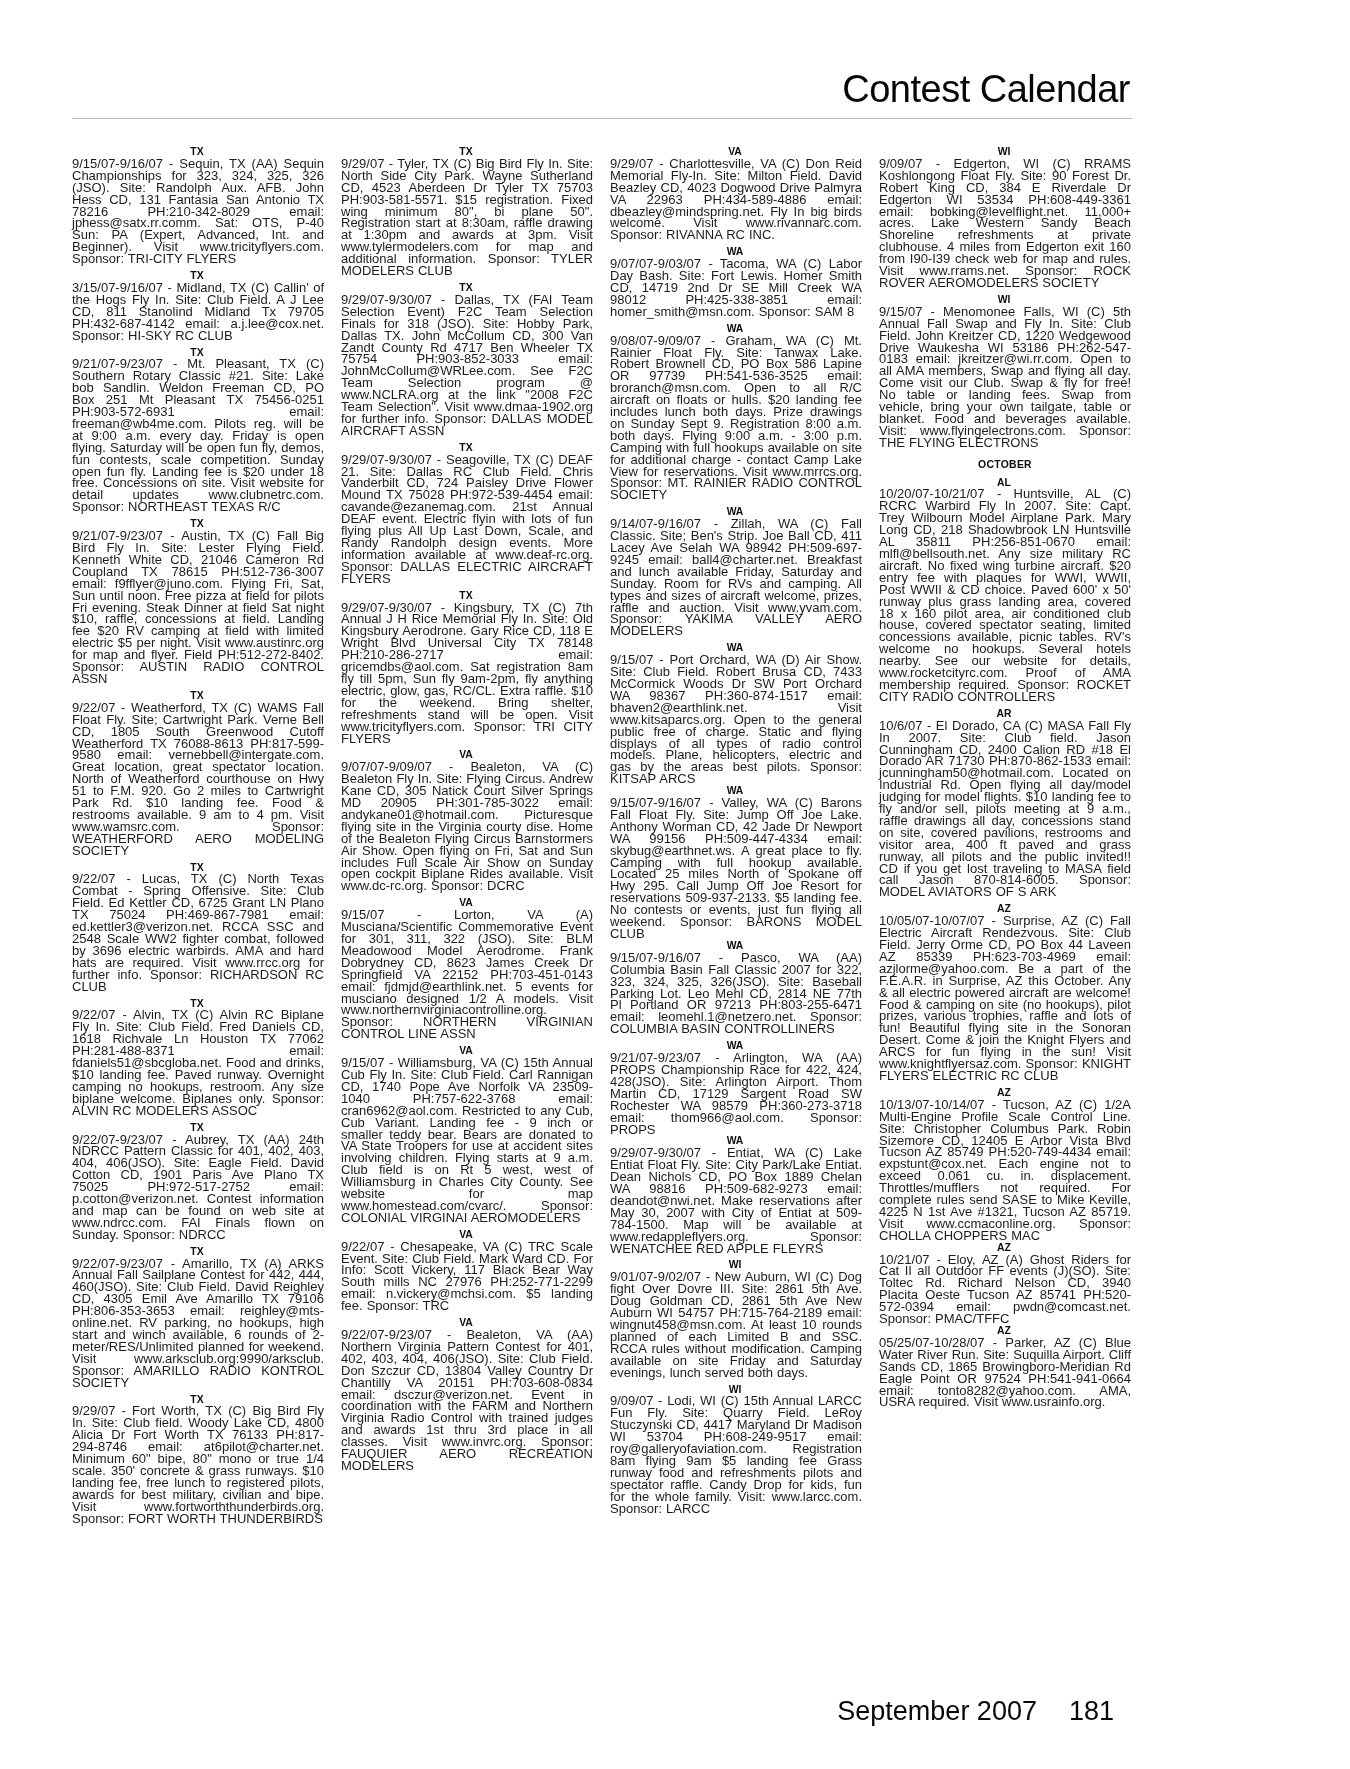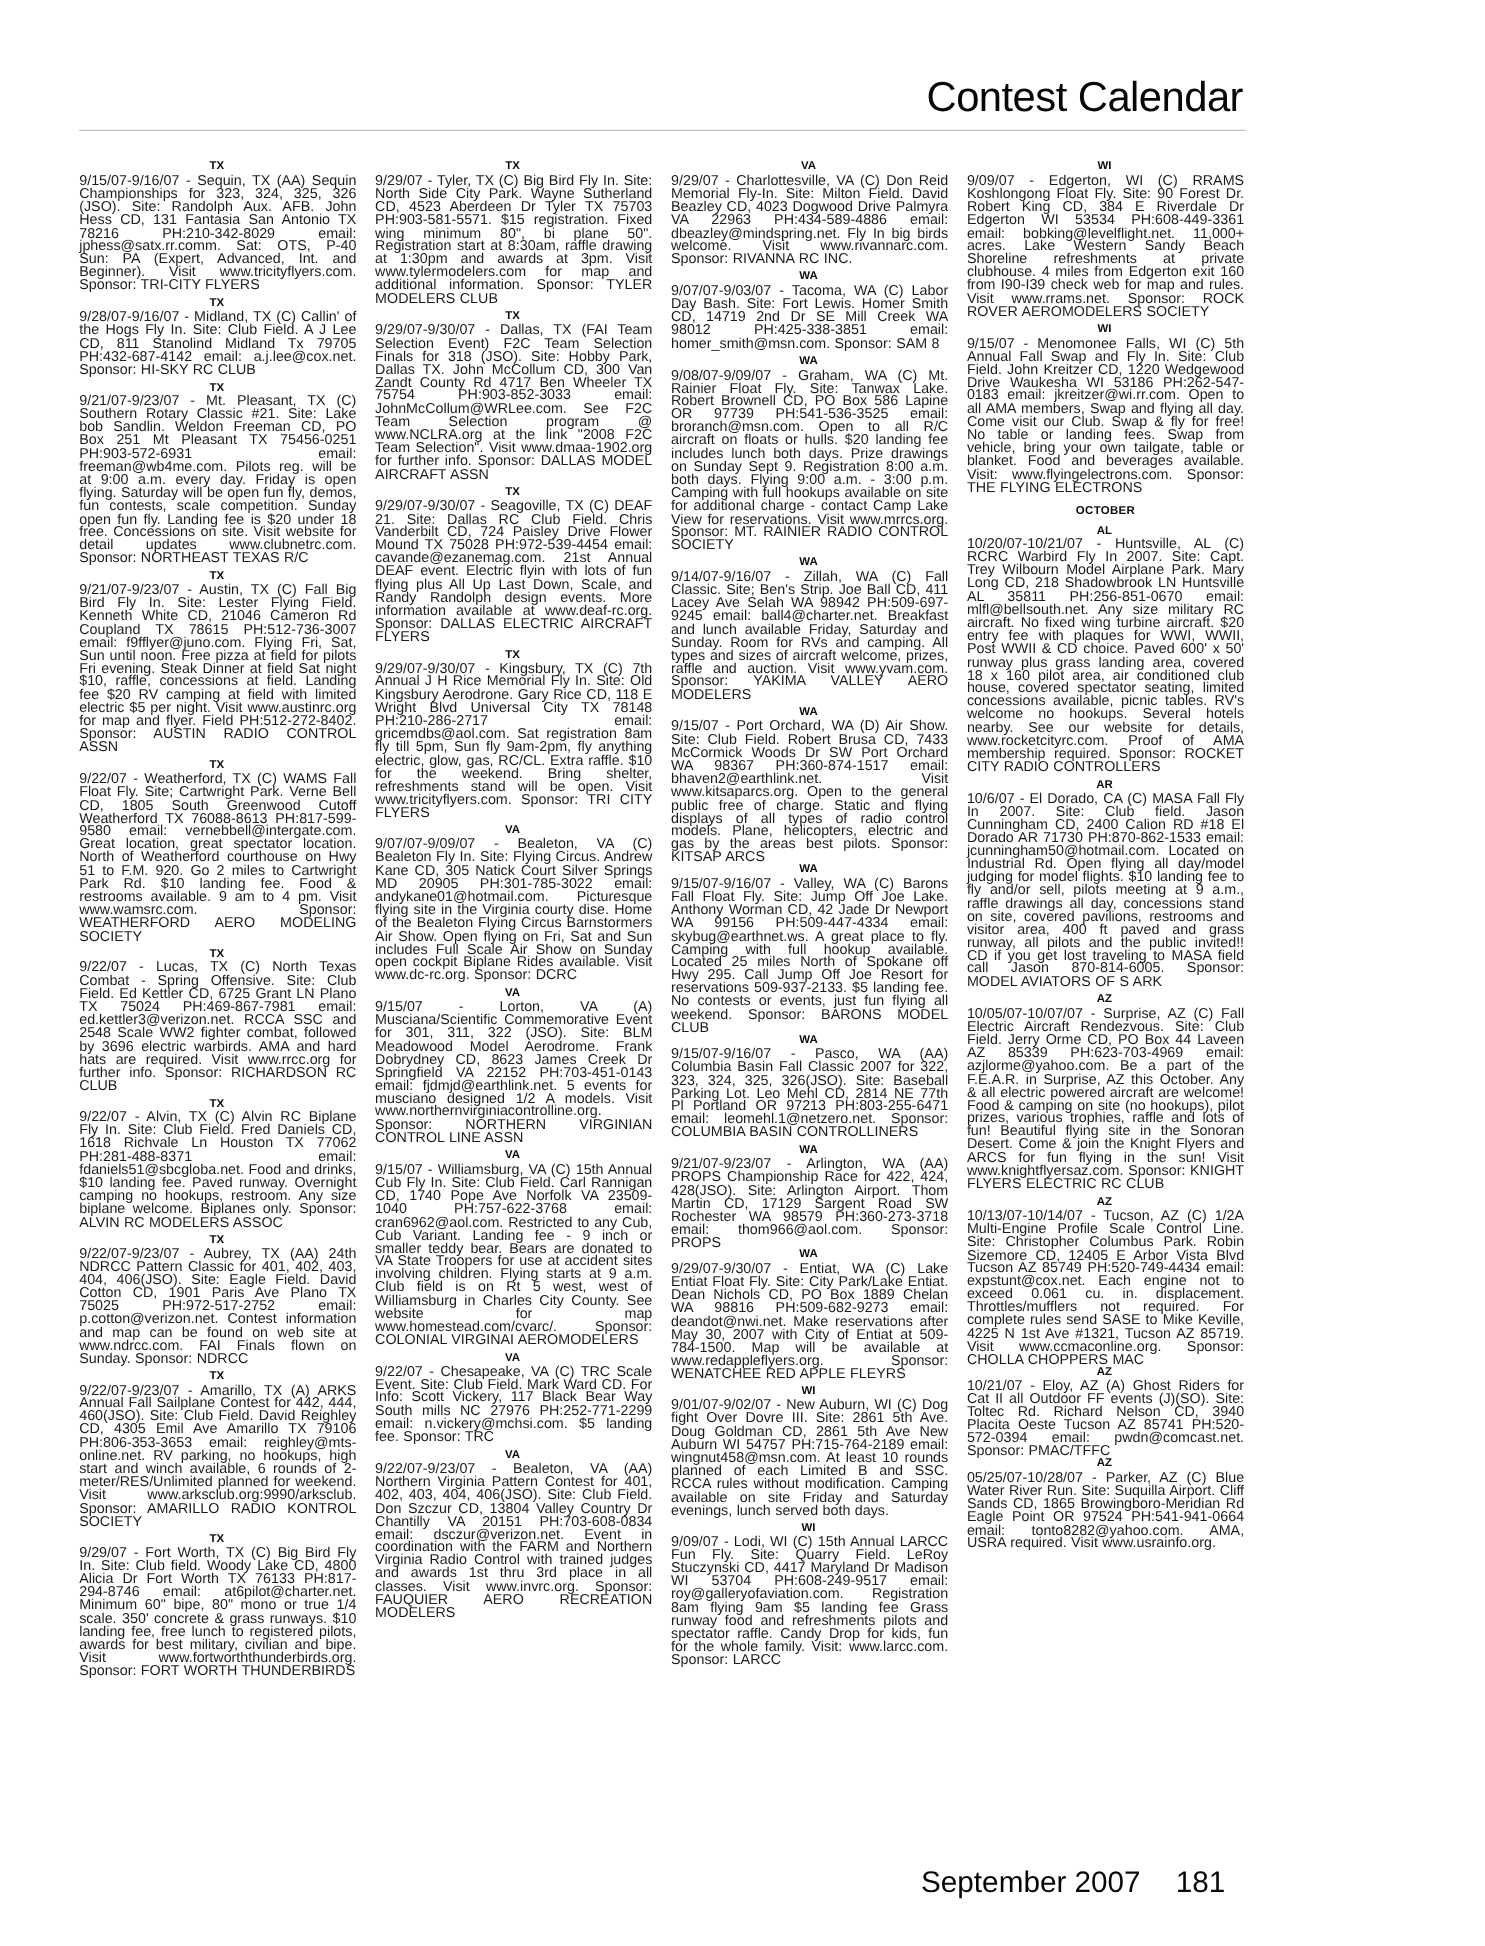--- a/index.html
+++ b/index.html
@@ -30,21 +30,21 @@
   <div class="title">Contest Calendar</div>
   <div class="rule"></div>
   <div class="columns">
       <div class="col">
         <article class="entry">
           <div class="tag">TX</div>
           <div class="txt">9/15/07-9/16/07 - Sequin, TX (AA) Sequin Championships for 323, 324, 325, 326 (JSO). Site: Randolph Aux. AFB. John Hess CD, 131 Fantasia San Antonio TX 78216 PH:210-342-8029 email: jphess@satx.rr.comm. Sat: OTS, P-40 Sun: PA (Expert, Advanced, Int. and Beginner). Visit www.tricityflyers.com. Sponsor: TRI-CITY FLYERS</div>
         </article>
         <article class="entry">
           <div class="tag">TX</div>
-          <div class="txt">9/28/07-9/16/07 - Midland, TX (C) Callin' of the Hogs Fly In. Site: Club Field. A J Lee CD, 811 Stanolind Midland Tx 79705 PH:432-687-4142 email: a.j.lee@cox.net. Sponsor: HI-SKY RC CLUB</div>
+          <div class="txt">3/15/07-9/16/07 - Midland, TX (C) Callin' of the Hogs Fly In. Site: Club Field. A J Lee CD, 811 Stanolind Midland Tx 79705 PH:432-687-4142 email: a.j.lee@cox.net. Sponsor: HI-SKY RC CLUB</div>
         </article>
         <article class="entry">
           <div class="tag">TX</div>
           <div class="txt">9/21/07-9/23/07 - Mt. Pleasant, TX (C) Southern Rotary Classic #21. Site: Lake bob Sandlin. Weldon Freeman CD, PO Box 251 Mt Pleasant TX 75456-0251 PH:903-572-6931 email: freeman@wb4me.com. Pilots reg. will be at 9:00 a.m. every day. Friday is open flying. Saturday will be open fun fly, demos, fun contests, scale competition. Sunday open fun fly. Landing fee is $20 under 18 free. Concessions on site. Visit website for detail updates www.clubnetrc.com. Sponsor: NORTHEAST TEXAS R/C</div>
         </article>
         <article class="entry">
           <div class="tag">TX</div>
           <div class="txt">9/21/07-9/23/07 - Austin, TX (C) Fall Big Bird Fly In. Site: Lester Flying Field. Kenneth White CD, 21046 Cameron Rd Coupland TX 78615 PH:512-736-3007 email: f9fflyer@juno.com. Flying Fri, Sat, Sun until noon. Free pizza at field for pilots Fri evening. Steak Dinner at field Sat night $10, raffle, concessions at field. Landing fee $20 RV camping at field with limited electric $5 per night. Visit www.austinrc.org for map and flyer. Field PH:512-272-8402. Sponsor: AUSTIN RADIO CONTROL ASSN</div>
         </article>
         <article class="entry">

